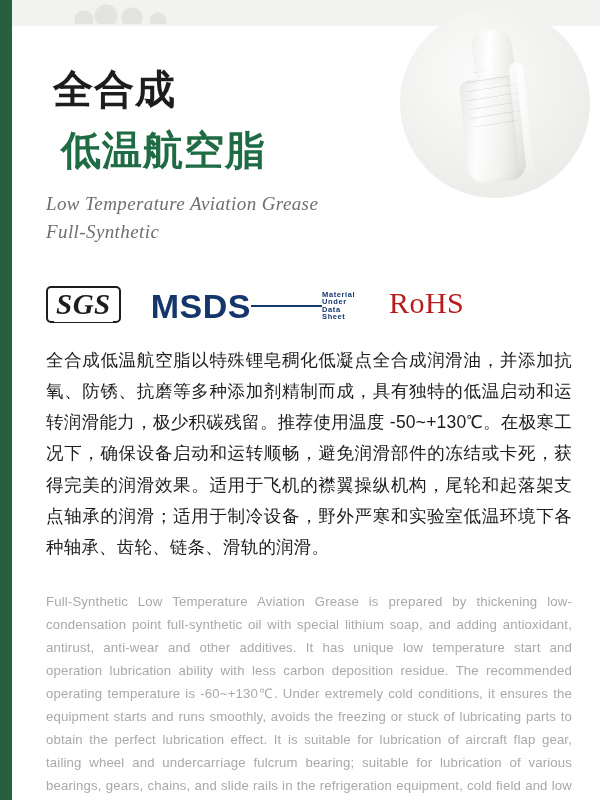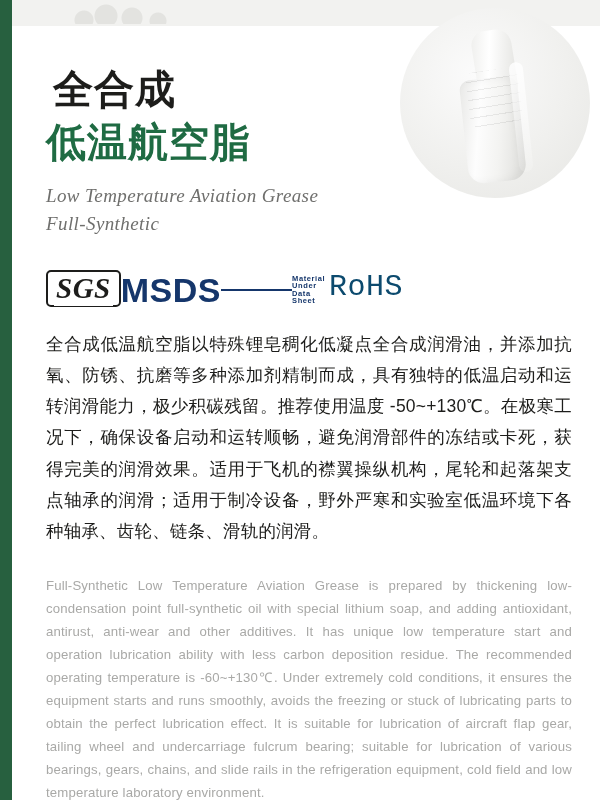--- a/index.html
+++ b/index.html
@@ -117,42 +117,42 @@
   .title-zh1 {
     margin: 7px;
     padding-top: 60px;
     font-size: 40px;
     line-height: 1.12;
     font-weight: bold;
     color: #1d1d1b;
     letter-spacing: 1px;
   }
   .title-zh2 {
-    margin: 0;
+    margin: 15px;
     font-size: 40px;
     line-height: 1.18;
     font-weight: bold;
     color: #1f6b43;
     letter-spacing: 1px;
   }
   .title-en {
     margin: 16px 0 0 0;
     font-size: 19px;
     line-height: 1.5;
     font-style: italic;
     color: #6f6f6d;
     font-family: "Liberation Serif", serif;
     letter-spacing: 0.4px;
   }
 
   .certs {
-    margin-top: 20px;
+    margin-top: 28px;
     display: flex;
     align-items: flex-end;
-    gap: 0;
+    gap: 30px;
     height: 48px;
   }
   .cert-sgs {
     position: relative;
     display: inline-block;
     border: 2.5px solid #1d1d1b;
     border-radius: 5px;
     padding: 1px 8px 2px 8px;
     font-family: "Liberation Serif", serif;
     font-weight: bold;
@@ -190,23 +190,23 @@
     background: #15366b;
     margin: 2px 0 2px 0;
   }
   .cert-msds .msds-sub {
     font-size: 7.5px;
     font-weight: bold;
     color: #15366b;
     letter-spacing: 0.6px;
   }
   .cert-rohs {
-    font-family: Liberation Mono, monospace;
+    font-family: Liberation Serif, serif;
     font-size: 30px;
-    color: #0c4a6e;
+    color: #b91c1c;
     letter-spacing: 0.5px;
     padding-bottom: 3px;
   }
 
   .desc-zh {
     margin: 22px 0 0 0;
     font-size: 17.5px;
     line-height: 1.78;
     color: #1d1d1b;
     text-align: justify;

